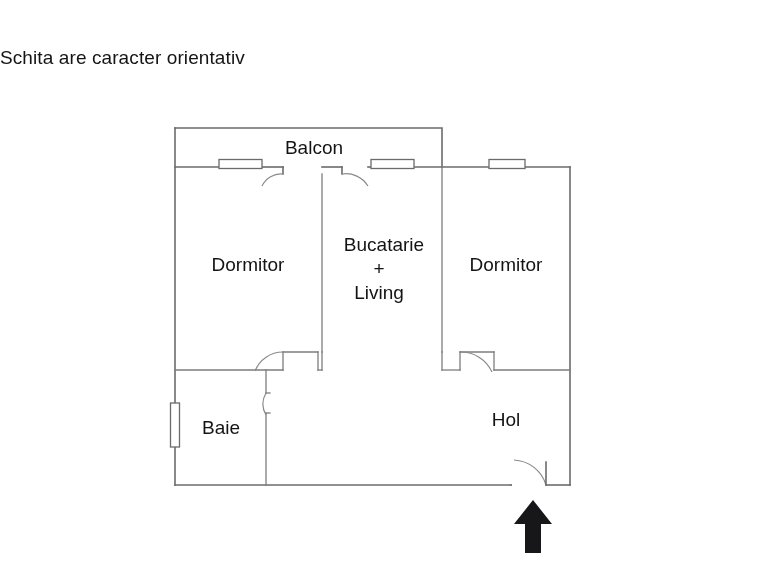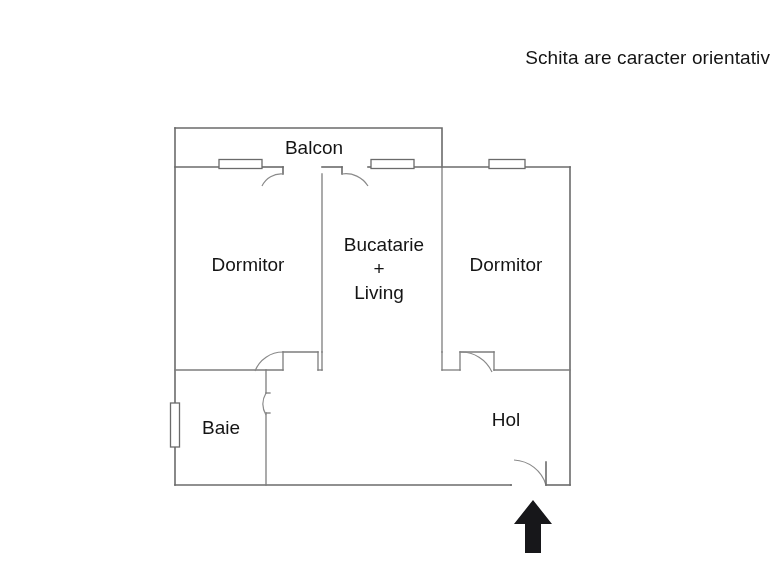--- a/index.html
+++ b/index.html
@@ -20,21 +20,21 @@
     position: relative;
     width: 770px;
     height: 578px;
     background: #ffffff;
   }
   #plan-title {
     position: absolute;
     left: 0;
     top: 47px;
     width: 770px;
-    text-align: right;
+    text-align: left;
     font-size: 19px;
     font-weight: 400;
     letter-spacing: 0.1px;
     color: #141414;
     white-space: nowrap;
   }
   #floorplan-svg {
     position: absolute;
     left: 0;
     top: 0;

